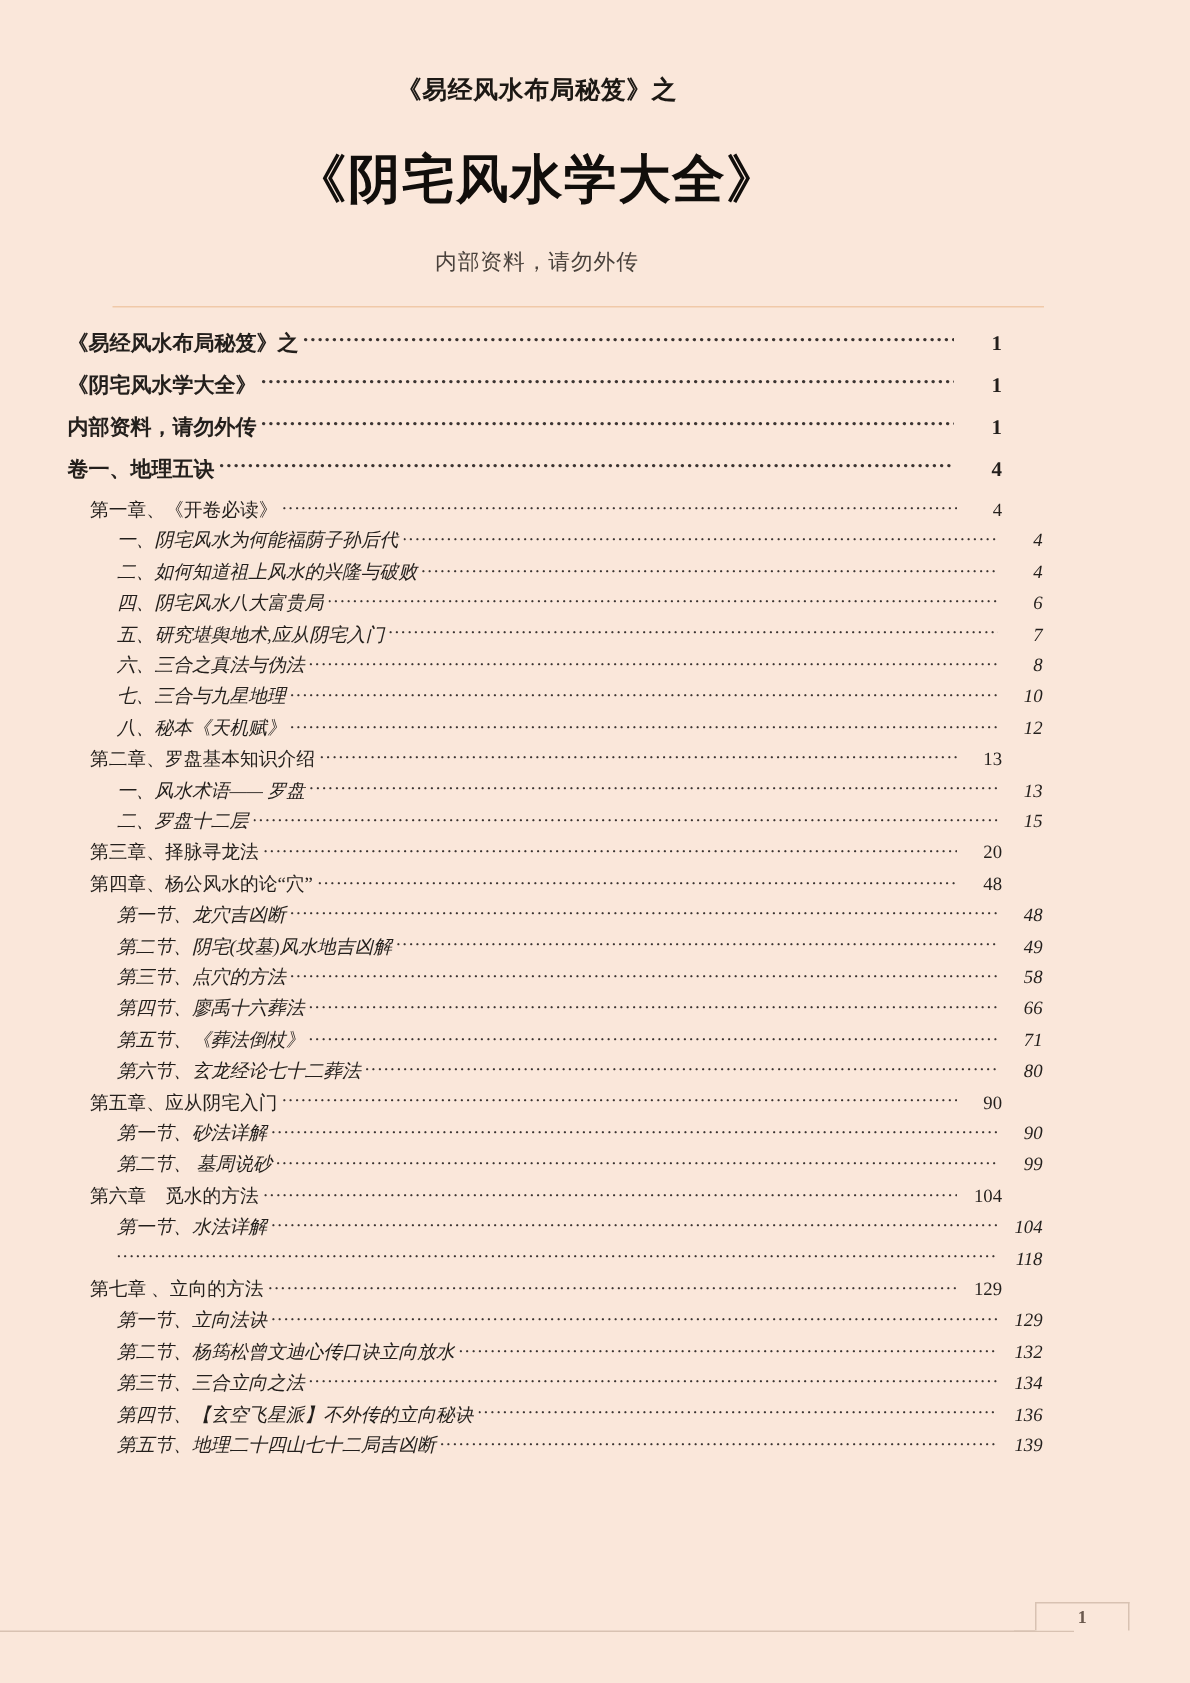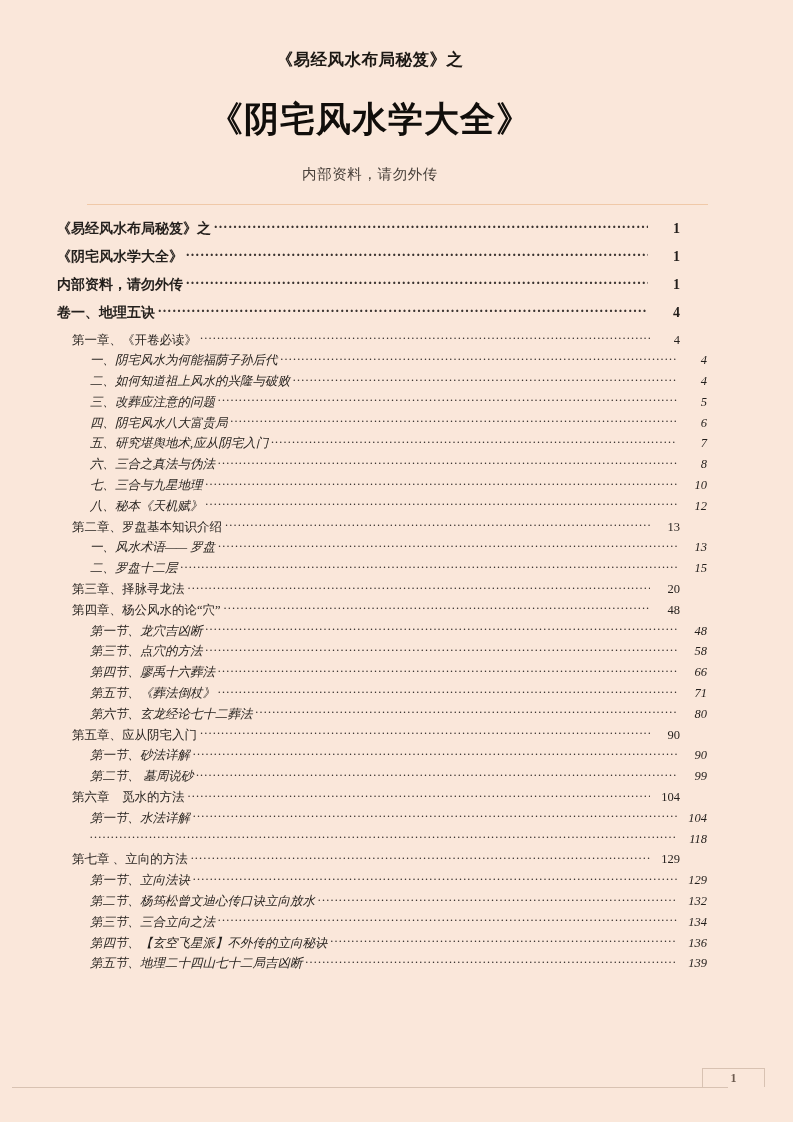--- a/index.html
+++ b/index.html
@@ -14,21 +14,20 @@
     color: #231f1c;
     overflow: hidden;
     position: relative;
   }
 
   .page {
     position: relative;
     width: 716px;
     height: 1122px;
     box-sizing: border-box;
-    margin-left: 12px;
   }
 
   
   .title-block {
     padding-top: 48px;
     text-align: center;
   }
   .kicker {
     font-size: 16.5px;
     font-weight: bold;
@@ -222,25 +221,20 @@
         <span class="toc-label">一、阴宅风水为何能福荫子孙后代</span>
         <span class="toc-leader"></span>
         <span class="toc-page">4</span>
       </div>
       <div class="toc-row lvl3">
         <span class="toc-label">二、如何知道祖上风水的兴隆与破败</span>
         <span class="toc-leader"></span>
         <span class="toc-page">4</span>
       </div>
       <div class="toc-row lvl3">
-        <span class="toc-label">三、改葬应注意的问题</span>
-        <span class="toc-leader"></span>
-        <span class="toc-page">5</span>
-      </div>
-      <div class="toc-row lvl3">
         <span class="toc-label">四、阴宅风水八大富贵局</span>
         <span class="toc-leader"></span>
         <span class="toc-page">6</span>
       </div>
       <div class="toc-row lvl3">
         <span class="toc-label">五、研究堪舆地术,应从阴宅入门</span>
         <span class="toc-leader"></span>
         <span class="toc-page">7</span>
       </div>
       <div class="toc-row lvl3">
@@ -280,20 +274,25 @@
       </div>
       <div class="toc-row lvl2">
         <span class="toc-label">第四章、杨公风水的论“穴”</span>
         <span class="toc-leader"></span>
         <span class="toc-page">48</span>
       </div>
       <div class="toc-row lvl3">
         <span class="toc-label">第一节、龙穴吉凶断</span>
         <span class="toc-leader"></span>
         <span class="toc-page">48</span>
+      </div>
+      <div class="toc-row lvl3">
+        <span class="toc-label">第二节、阴宅(坟墓)风水地吉凶解</span>
+        <span class="toc-leader"></span>
+        <span class="toc-page">49</span>
       </div>
       <div class="toc-row lvl3">
         <span class="toc-label">第三节、点穴的方法</span>
         <span class="toc-leader"></span>
         <span class="toc-page">58</span>
       </div>
       <div class="toc-row lvl3">
         <span class="toc-label">第四节、廖禹十六葬法</span>
         <span class="toc-leader"></span>
         <span class="toc-page">66</span>

